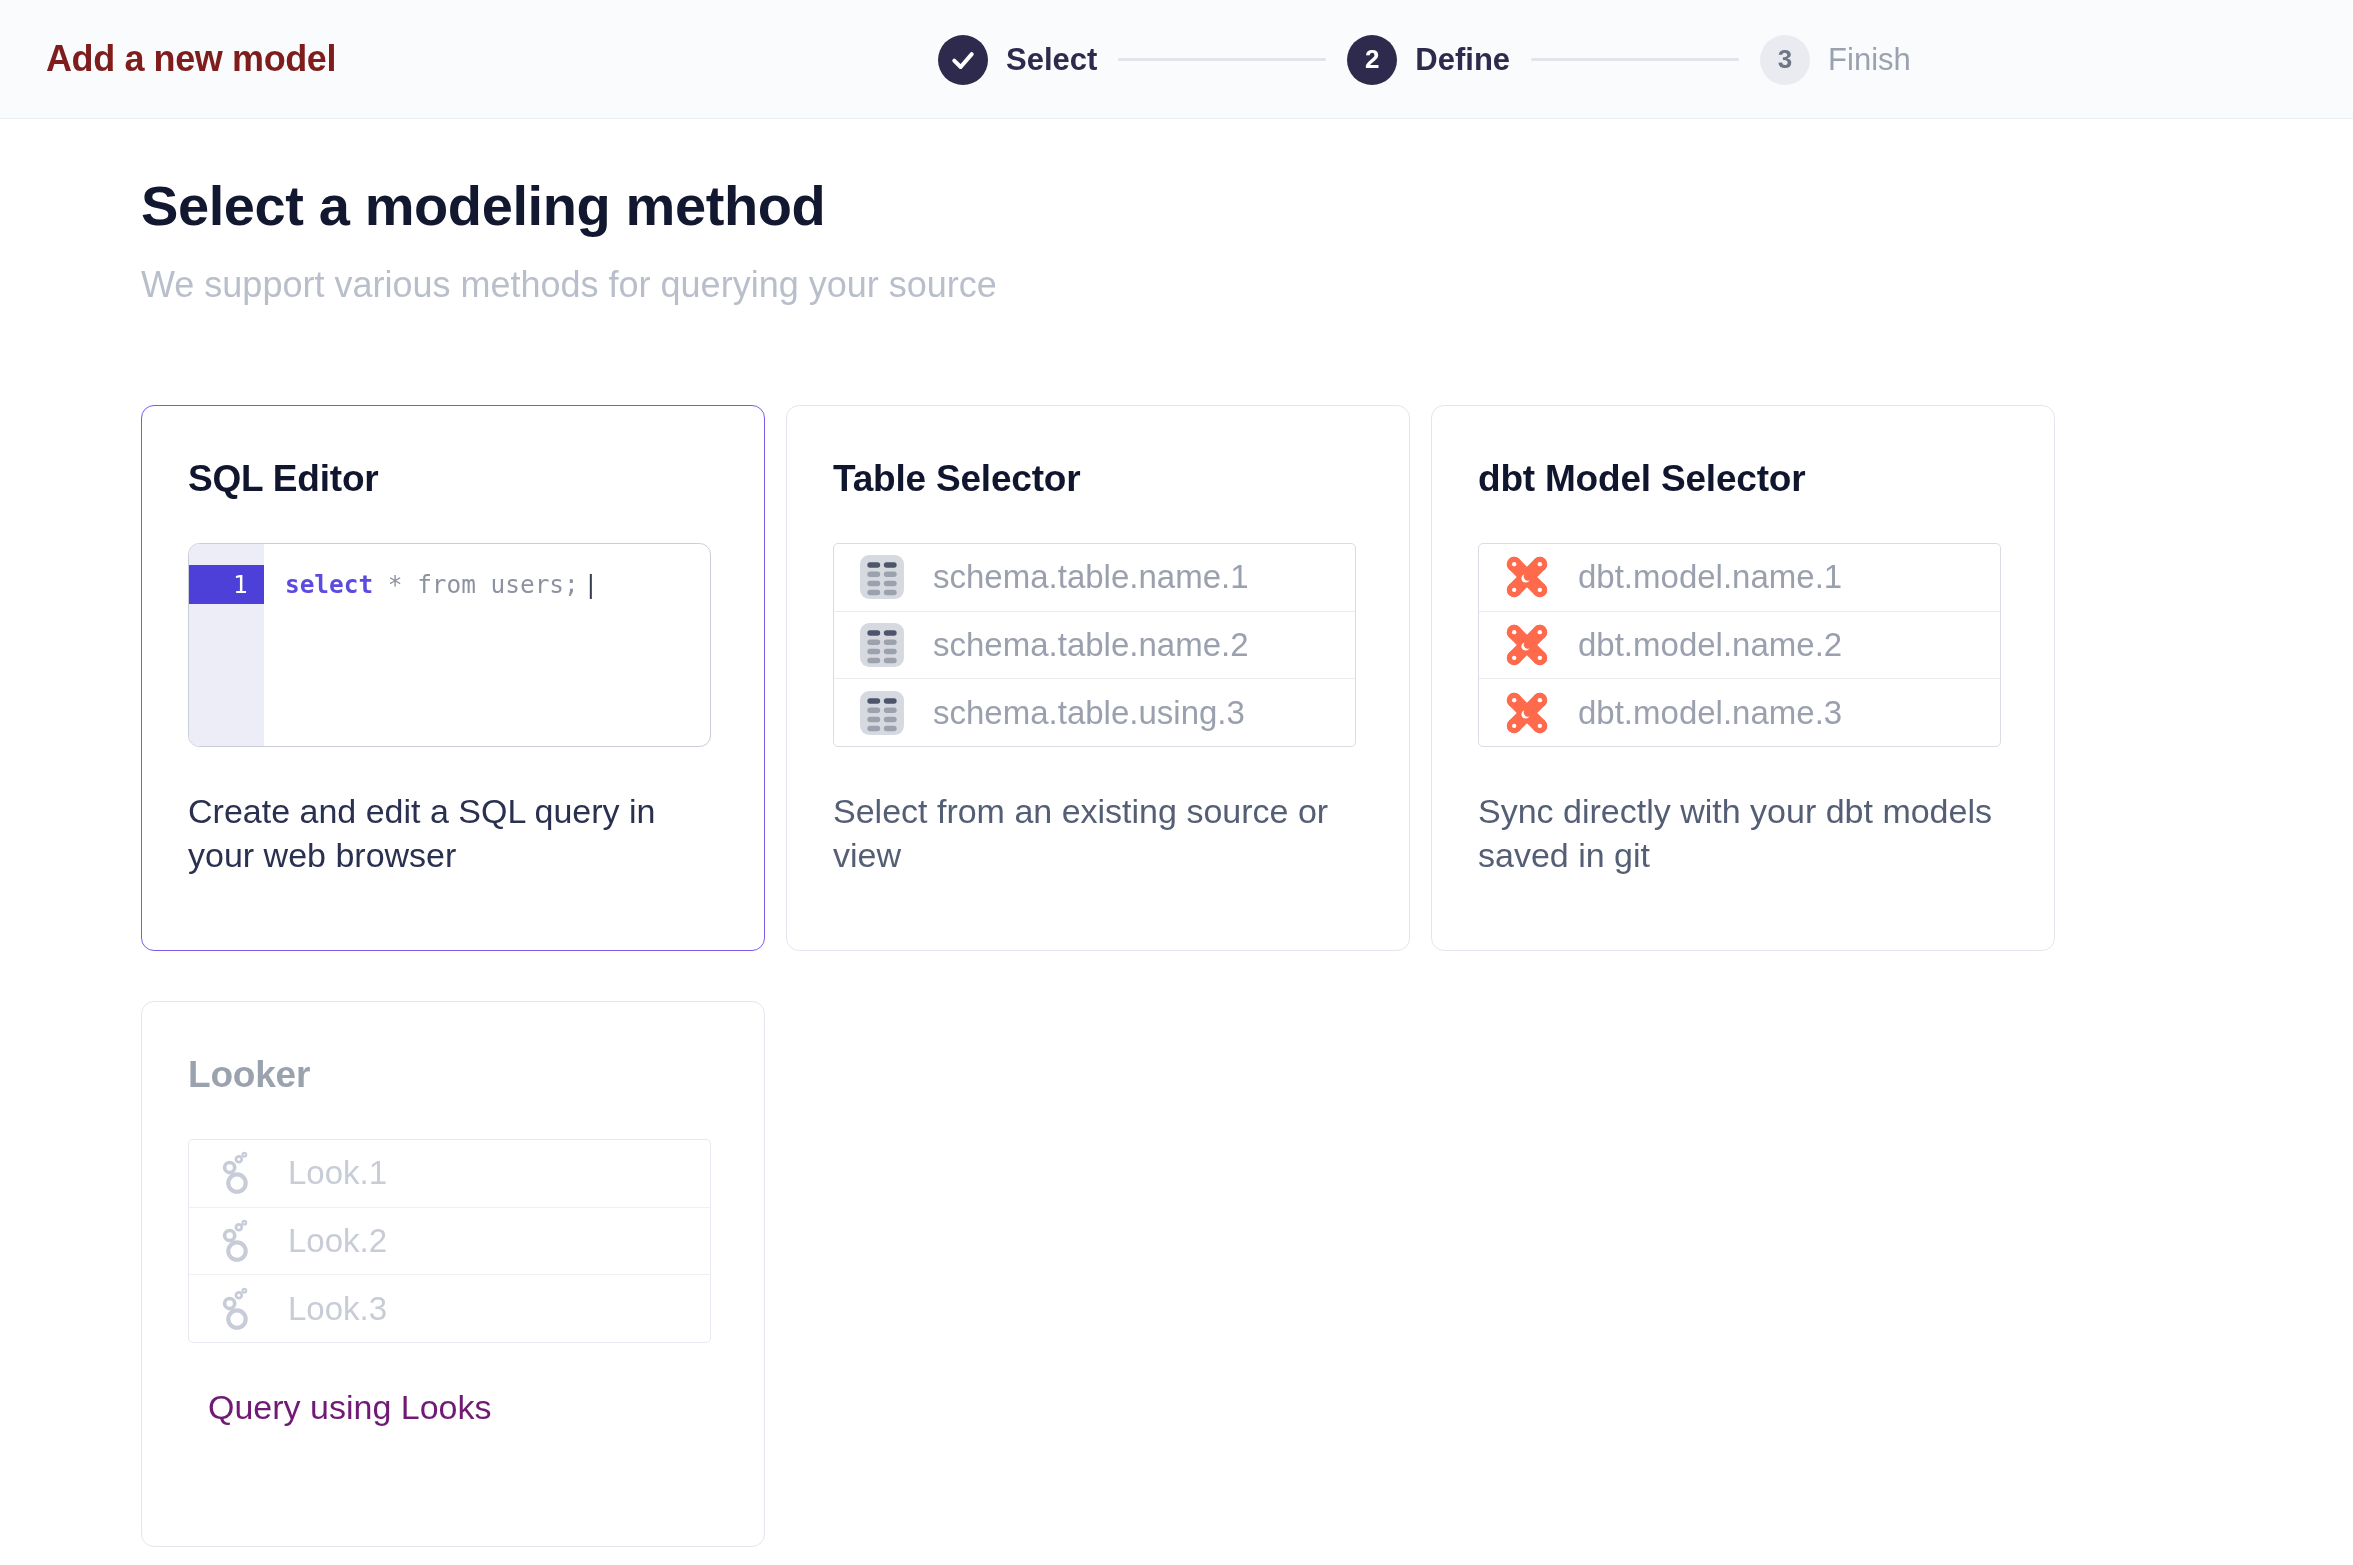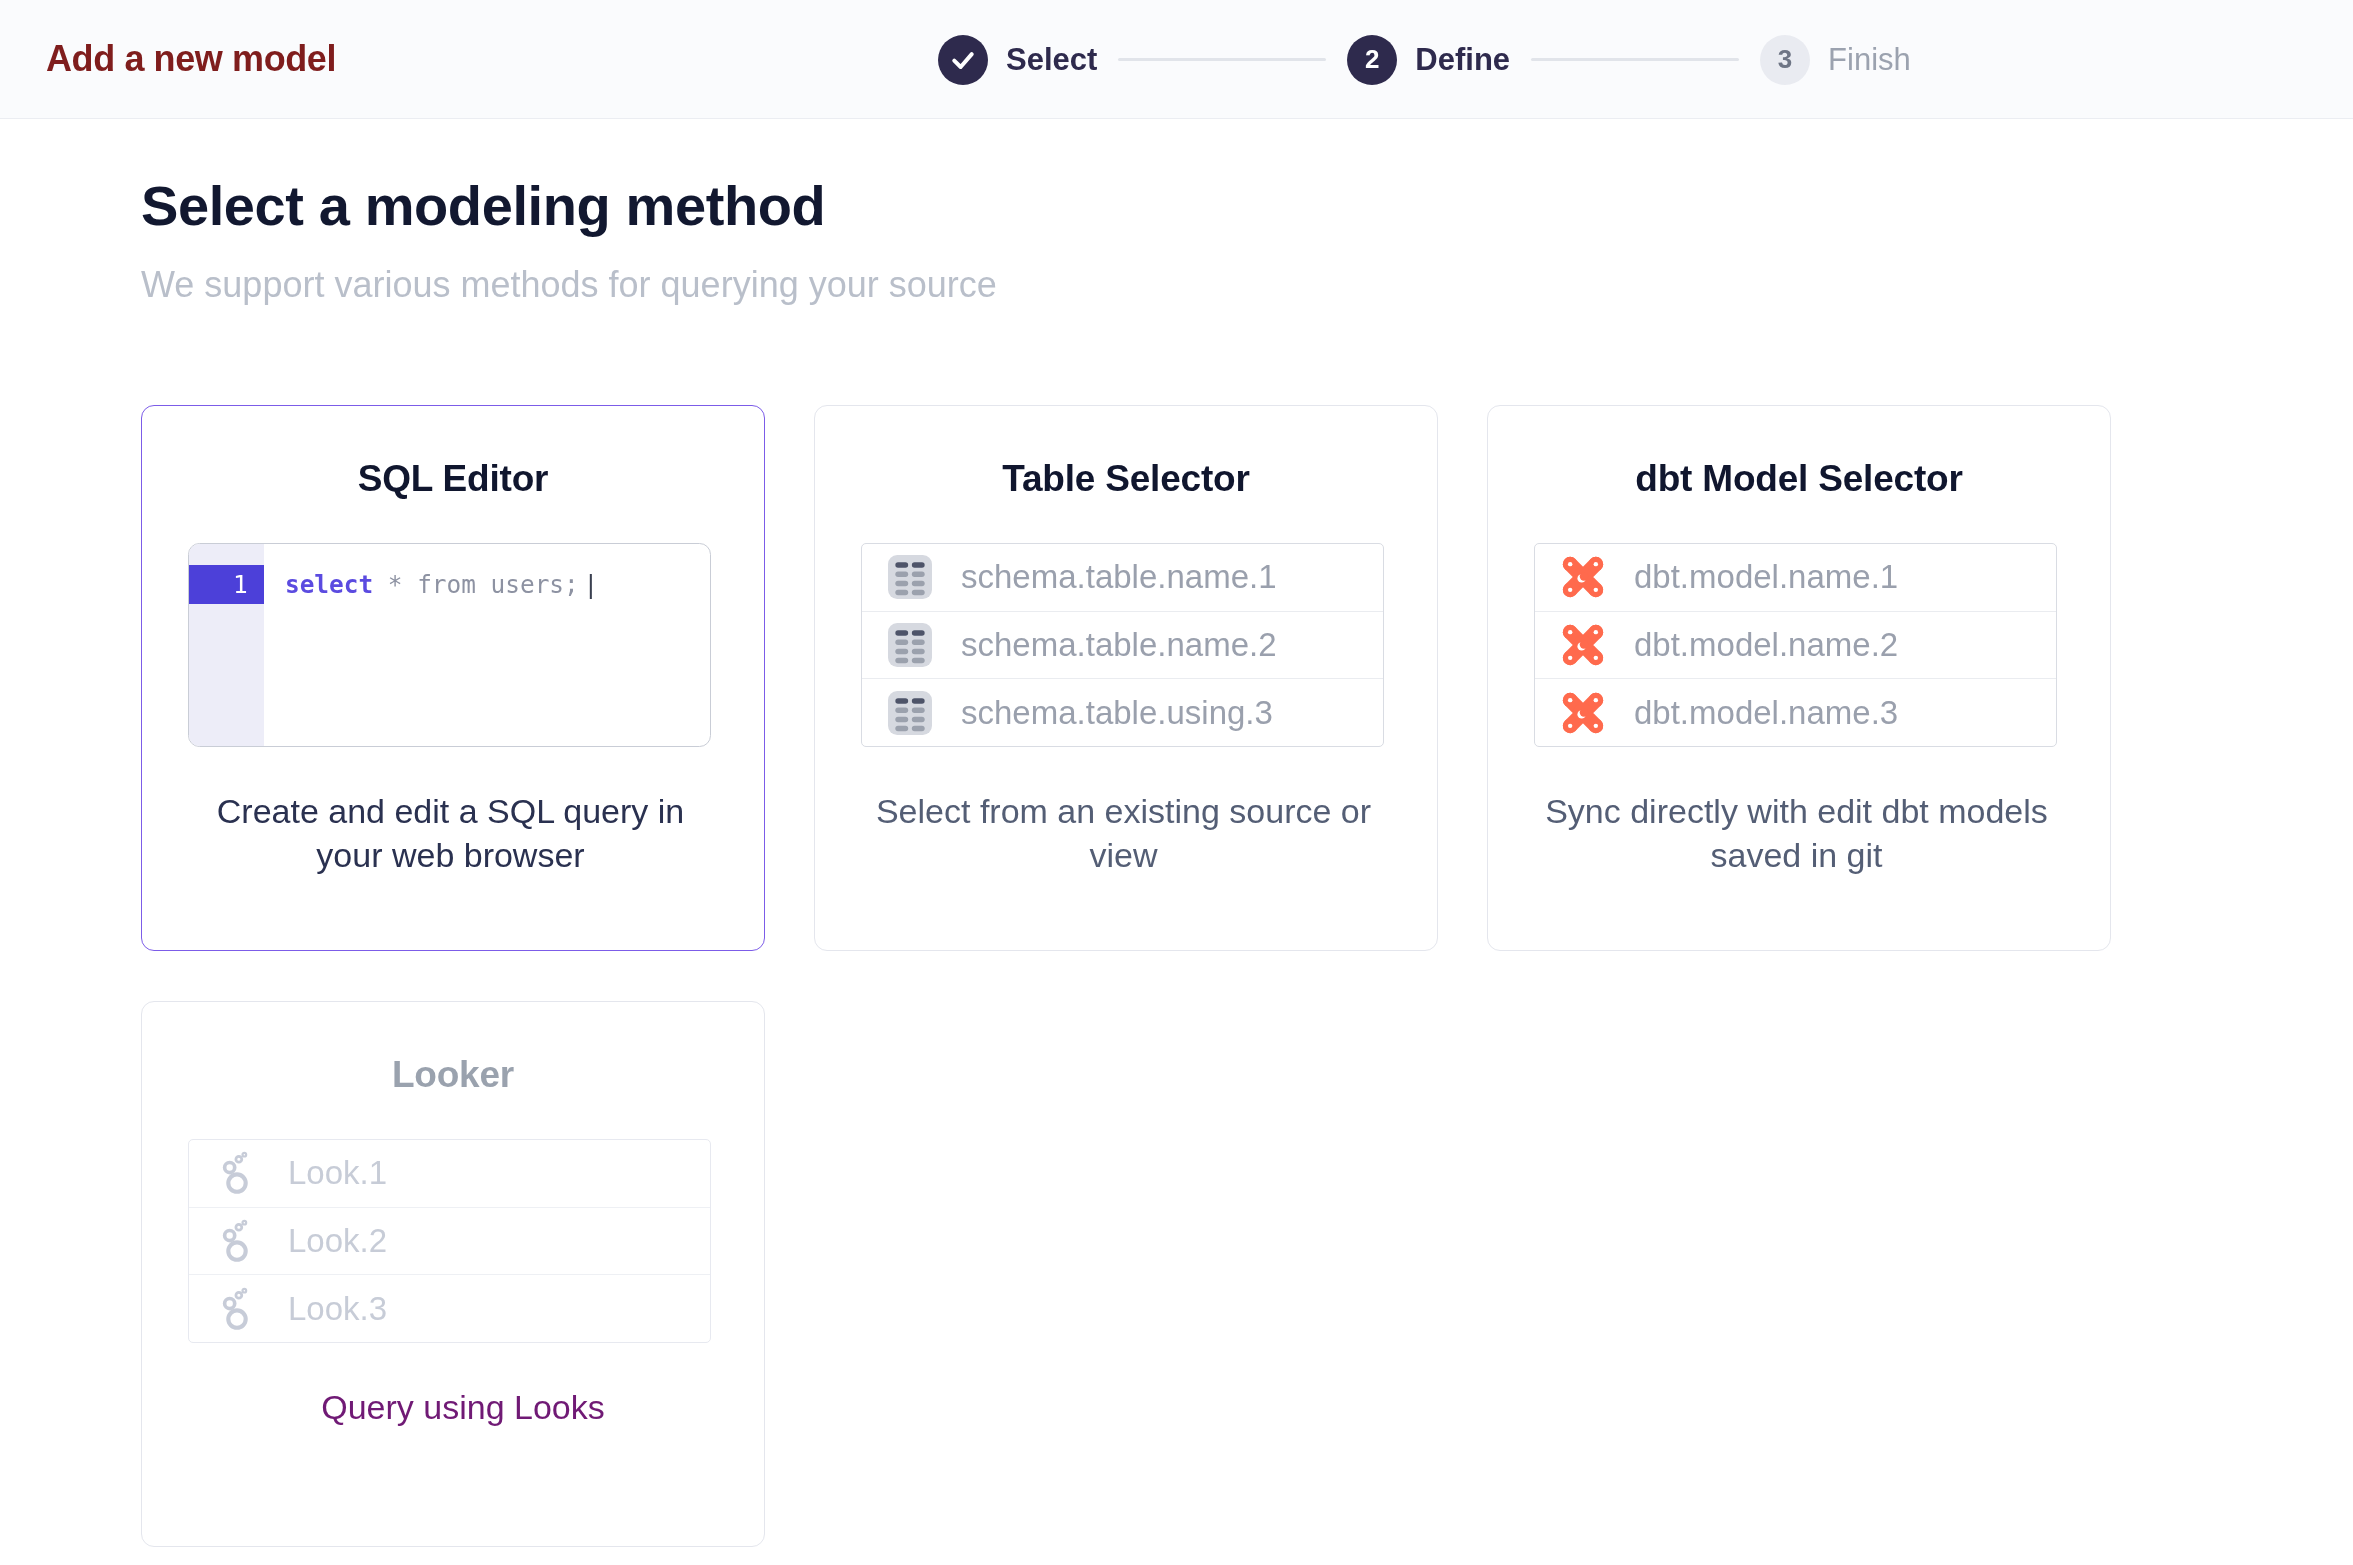--- a/index.html
+++ b/index.html
@@ -28,21 +28,21 @@
   .step-circle.upcoming { background: #e9ebf1; color: #6e7585; font-weight: 600; }
   .step-label { margin-left: 18px; font-size: 31px; font-weight: 700; color: #2e2a4d; white-space: nowrap; }
   .step-label.upcoming { color: #9ba2af; font-weight: 500; }
   .connector { width: 208px; height: 2.4px; background: #e1e4ea; border-radius: 1.6px; margin: 0 21px; }
 
   
   .main { padding: 54px 0 0 141px; }
   .heading { font-size: 56px; font-weight: 700; color: #121830; letter-spacing: -0.4px; }
   .subheading { margin-top: 26px; font-size: 36px; font-weight: 400; color: #b9bfca; }
 
-  .cards { margin-top: 99px; display: grid; grid-template-columns: repeat(3, 624px); gap: 50px 49px; text-align: center; }
+  .cards { margin-top: 99px; display: grid; grid-template-columns: repeat(3, 624px); gap: 50px 21px; }
 
   .card {
     width: 624px; height: 546px;
     border: 1.6px solid #e4e6ed; border-radius: 13px;
     background: #ffffff;
     padding: 52px 46px 46px 46px;
     cursor: pointer;
   }
   .card.selected { border-color: #7c5ce8; }
   .card-title { font-size: 37px; font-weight: 600; color: #10162e; letter-spacing: -0.2px; height: 46px; }
@@ -245,21 +245,21 @@
               <circle cx="10" cy="10" r="2.4" fill="#ffffff"></circle>
                 <circle cx="38" cy="10" r="2.4" fill="#ffffff"></circle>
               <circle cx="10" cy="38" r="2.4" fill="#ffffff"></circle>
                 <circle cx="38" cy="38" r="2.4" fill="#ffffff"></circle>
               <circle cx="22.5" cy="25.5" r="4.6" fill="#ffffff"></circle>
               <circle cx="25" cy="23.4" r="4.6" fill="#ff6a4d"></circle>
             </svg>
             <span class="list-label">dbt.model.name.3</span>
           </div>
         </div>
-        <div class="card-desc">Sync directly with edit dbt models saved in git</div>
+        <div class="card-desc">Sync directly with your dbt models saved in git</div>
       </div>
 
       <div class="card disabled">
         <div class="card-title">Looker</div>
         <div class="list-box">
           <div class="list-row">
             <svg class="row-icon" viewBox="0 0 48 48" fill="none">
               <circle cx="24" cy="35" r="9.5" stroke="#c7ccd8" stroke-width="4.5"></circle>
               <circle cx="16" cy="18" r="5.5" stroke="#c7ccd8" stroke-width="4"></circle>
               <circle cx="26" cy="9" r="3.2" stroke="#c7ccd8" stroke-width="3"></circle>

